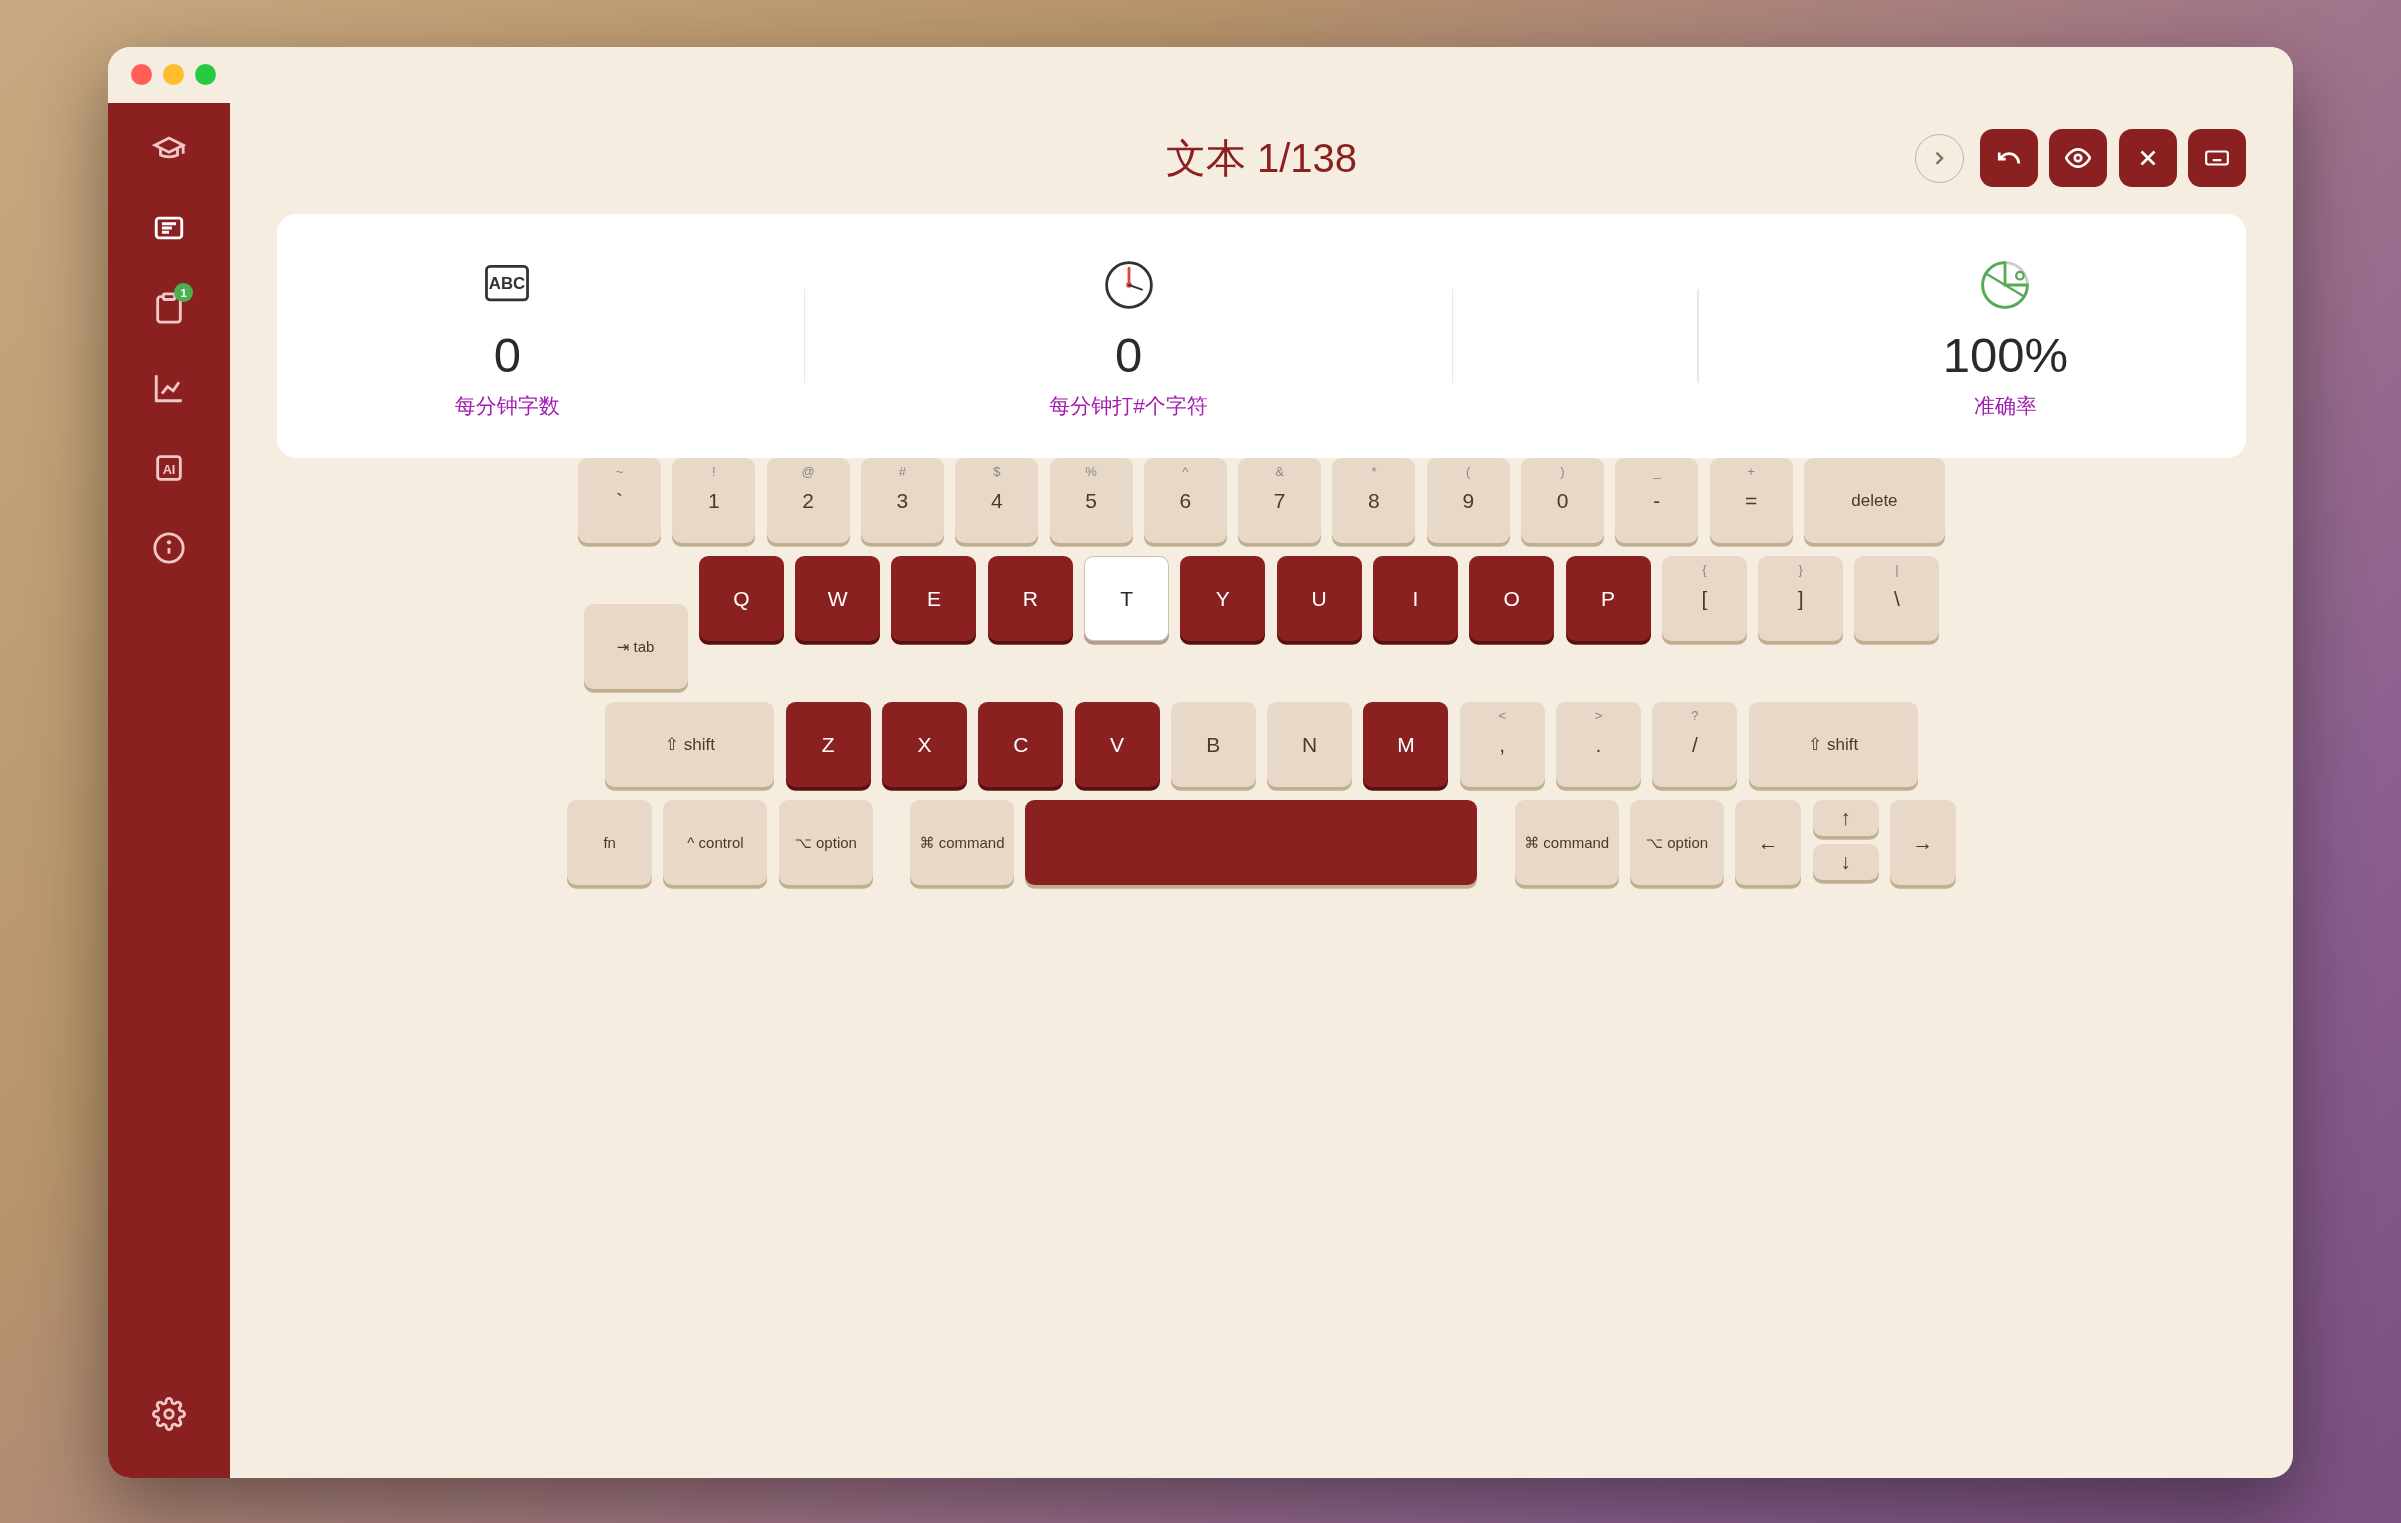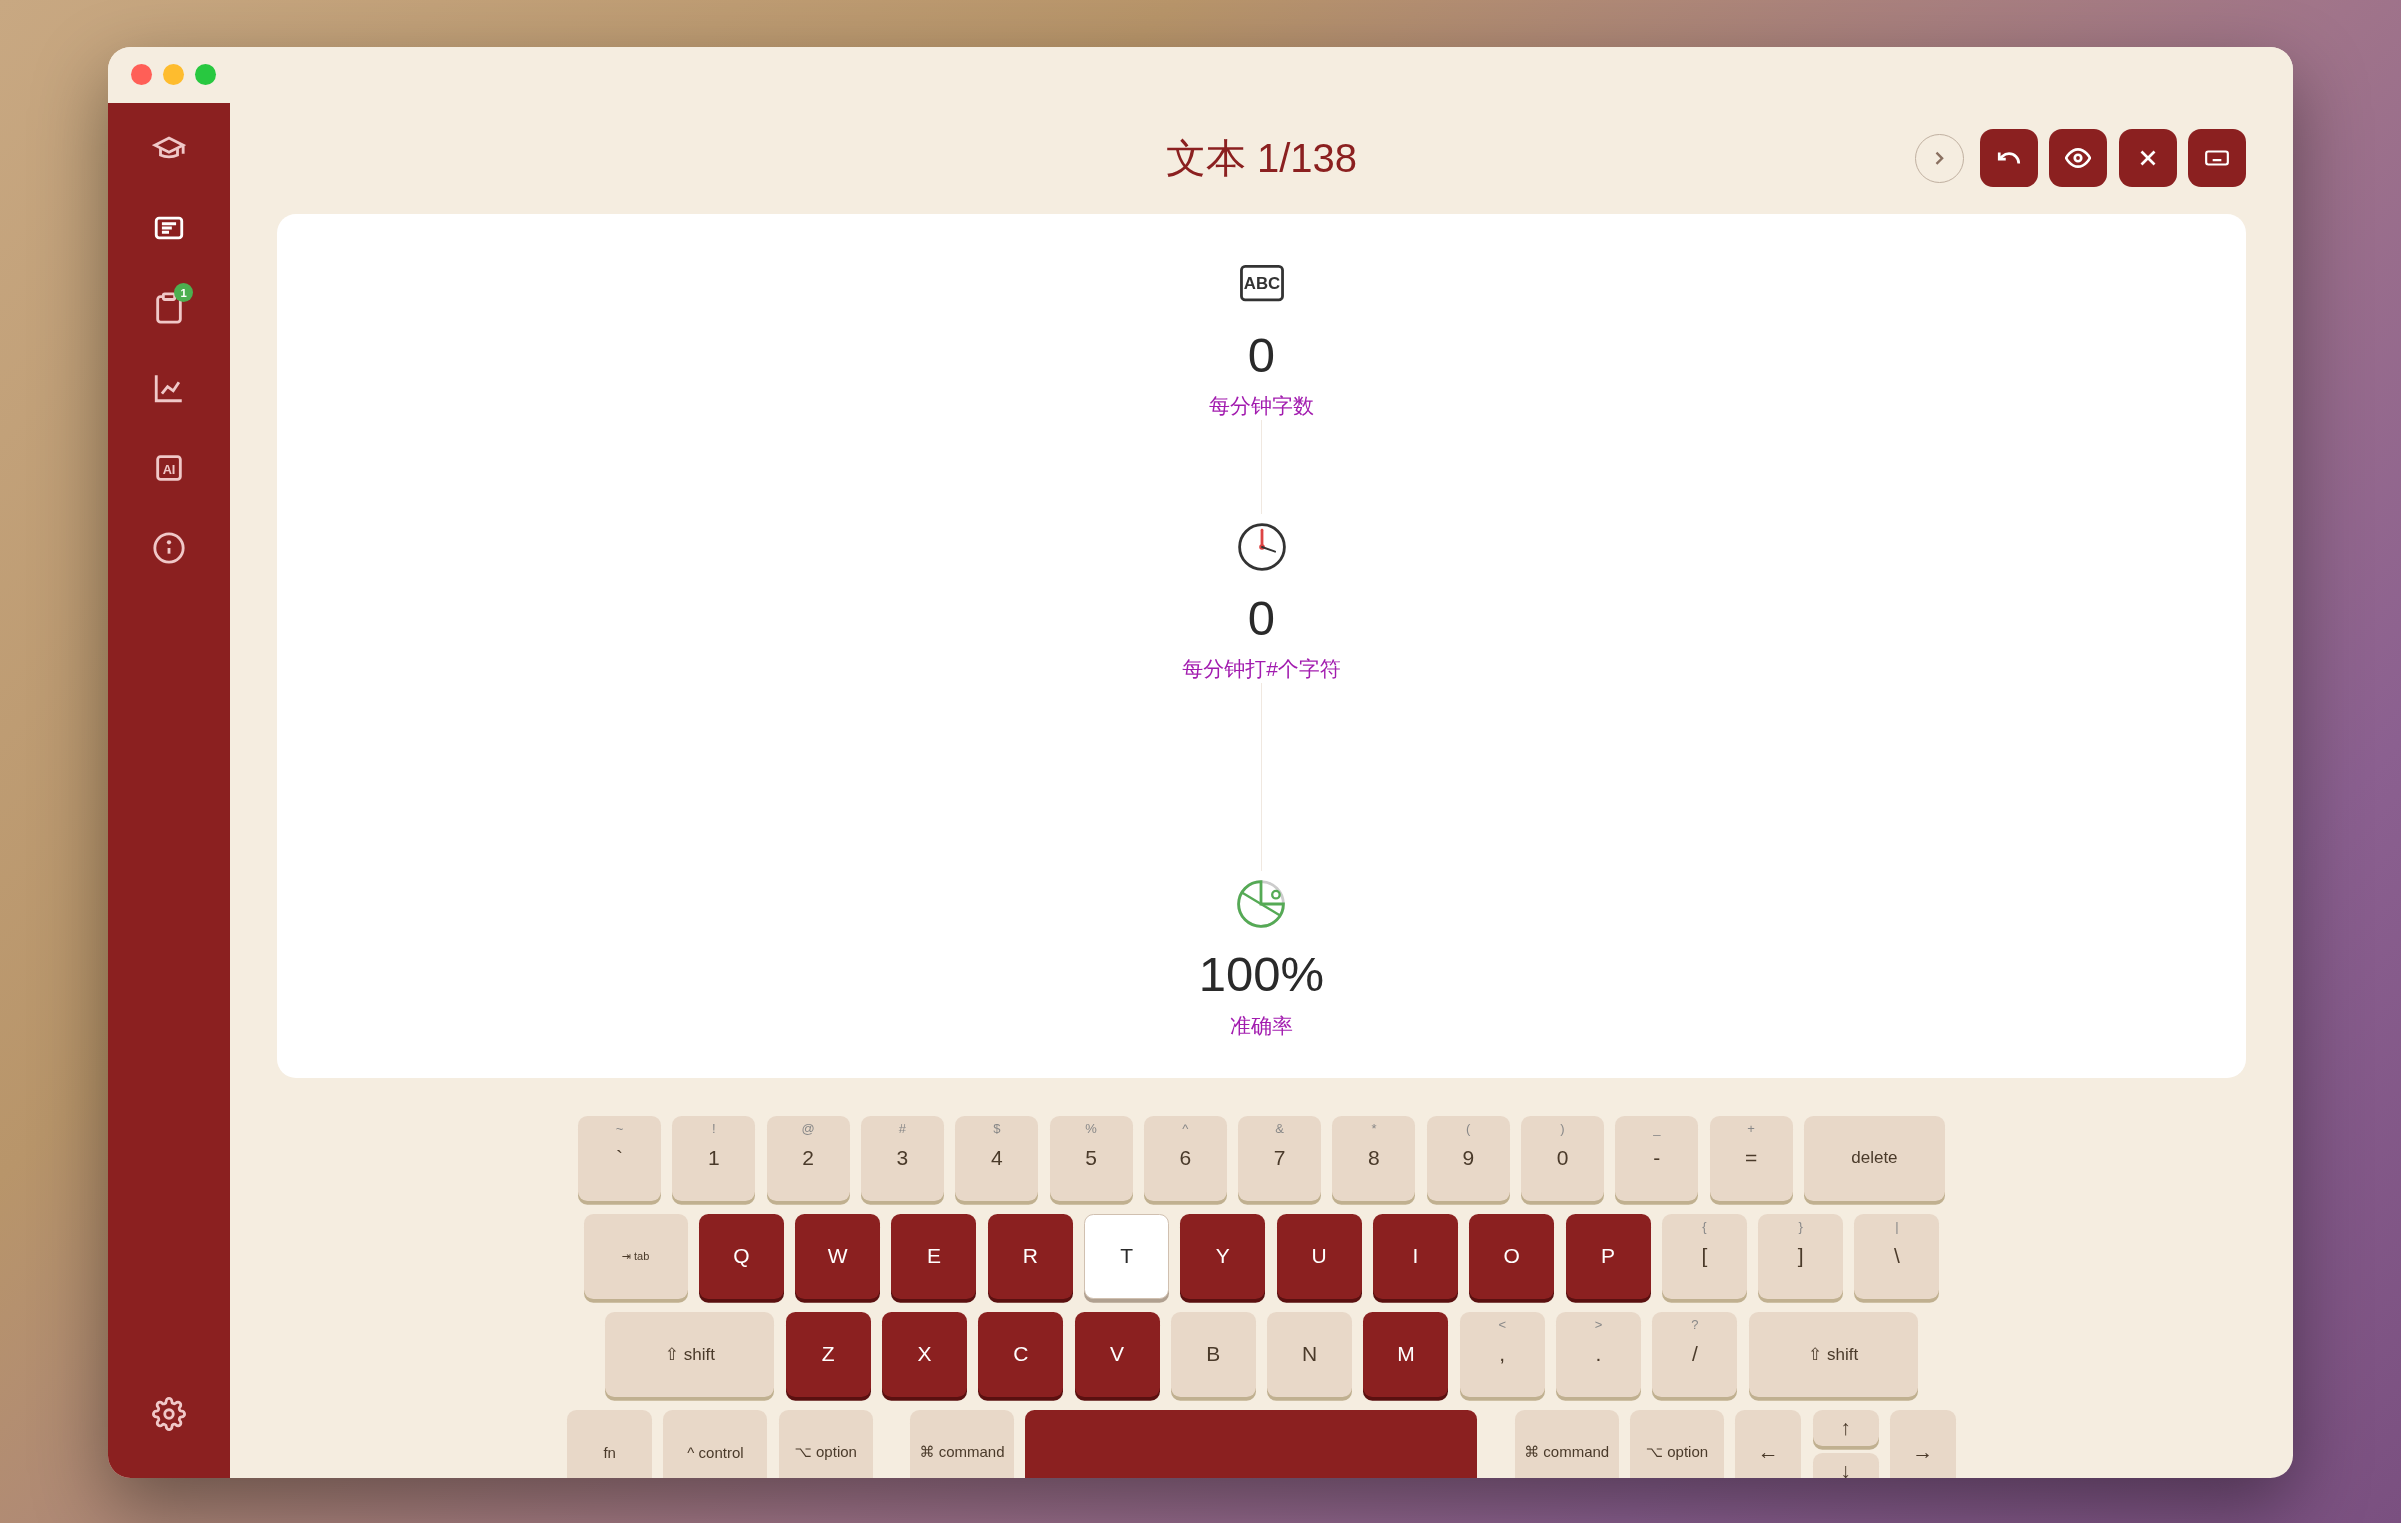--- a/index.html
+++ b/index.html
@@ -155,23 +155,21 @@
       width: 26px;
       height: 26px;
     }
     .stats-panel {
       background: white;
       border-radius: 19px;
       padding: 38px 56px;
       display: flex;
       justify-content: space-around;
       align-items: center;
-      margin-bottom: 38px;
       flex-shrink: 0;
-      flex-direction: column;
     }
     .stat-item {
       display: flex;
       flex-direction: column;
       align-items: center;
       gap: 9.4px;
     }
     .stat-icon {
       width: 66px;
       height: 66px;
@@ -500,21 +498,21 @@
               <span>-</span>
             </div>
           <div class="key">
               <span class="key-shift-label">+</span>
               <span>=</span>
             </div>
           <div class="key delete-key">delete</div>
         </div>
 
         <div class="kb-row">
-          <div class="key tab-key" style="font-size:11px;">⇥ tab</div>
+          <div class="key tab-key" style="font-size:15px;margin-top:48px;">⇥ tab</div>
           <div class="key active">Q</div>
           <div class="key active">W</div>
           <div class="key active">E</div>
           <div class="key active">R</div>
           <div class="key current">T</div>
           <div class="key active">Y</div>
           <div class="key active">U</div>
           <div class="key active">I</div>
           <div class="key active">O</div>
           <div class="key active">P</div>

